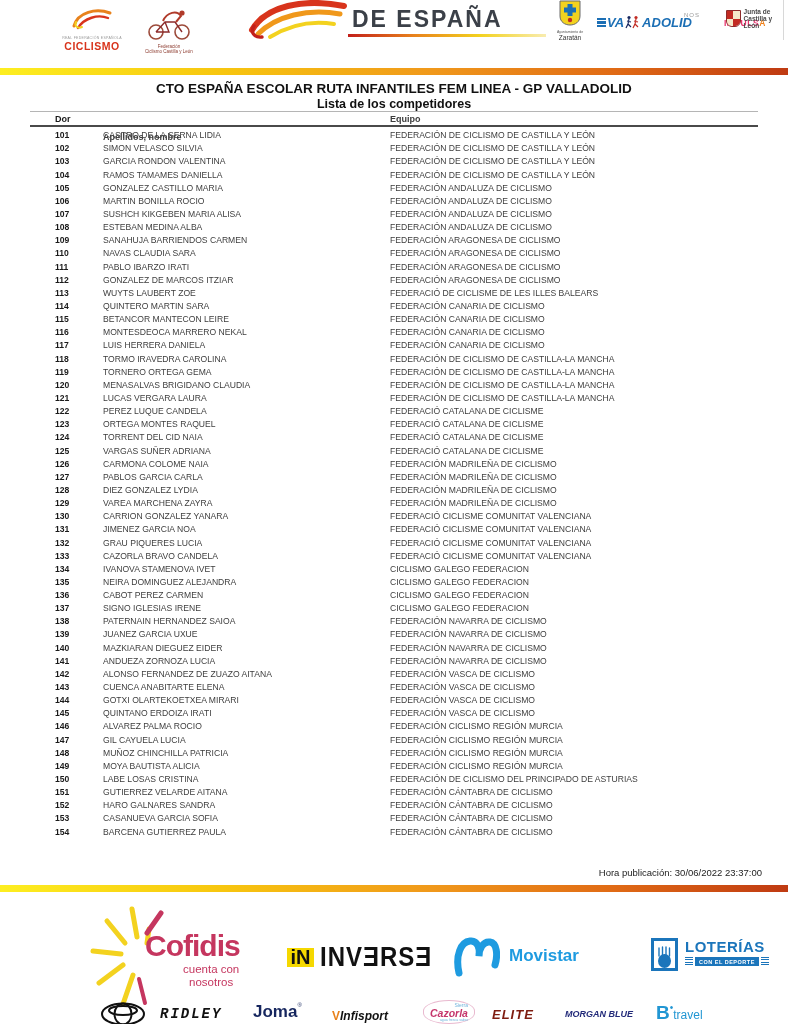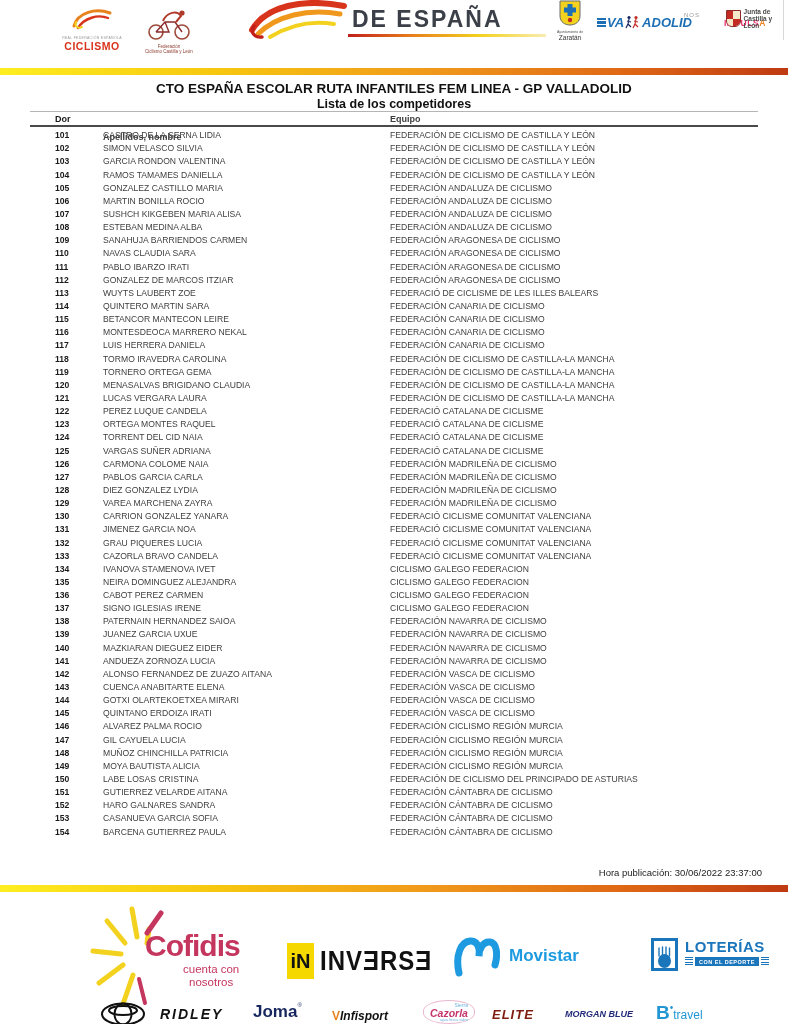--- a/index.html
+++ b/index.html
@@ -47,21 +47,21 @@
   .c-dor  { width:73px; padding-left:25px; font-weight:bold; color:#1a1a1a; }
   .c-name { width:287px; color:#3d3d3d;margin-top:36px; }
   .c-team { flex:1; color:#3d3d3d; }
   .thead .c-dor { padding-left:25px; }
 
   
   .pubtime { font-size:9.5px; color:#222; }
 
   .cofidis-text { color:#c5365f; font-weight:bold; font-size:30px; letter-spacing:-1px;}
   .cofidis-tag { color:#c5365f; font-size:11.5px; text-align:center; line-height:12.5px; }
-  .inverse-box { width:27px; height:36px; background:#f5d800; color:#111; font-weight:bold;
+  .inverse-box { width:27px; height:19px; background:#f5d800; color:#111; font-weight:bold;
                  font-size:20px; display:flex; align-items:center; justify-content:center; }
   .inverse-text { color:#111; font-weight:bold; font-size:24px; letter-spacing:1px; transform:scaleY(1.15); }
   .movistar-text { color:#1e9be0; font-weight:bold; font-size:17px; }
   .loterias-icon { width:27px; height:33px; border:3px solid #1b75bb; display:flex; align-items:flex-end; justify-content:center; }
   .loterias-text { color:#1b75bb; font-weight:bold; font-size:15px; letter-spacing:.5px; }
   .loterias-band { background:#1b75bb; color:#fff; font-weight:bold; font-size:5.5px;
                    padding:1.5px 4px; letter-spacing:.5px; display:inline-block; }
   .loterias-stripes { height:9px; width:8px;
      background:repeating-linear-gradient(to bottom,#1b75bb 0 1px,#fff 1px 2.5px); display:inline-block; }
 
@@ -558,21 +558,21 @@
       </div>
     </div>
   </div>
 
   <svg class="abs" style="left:100px; top:1002px;" width="46" height="24" viewBox="0 0 46 24">
     <ellipse cx="23" cy="12" rx="21" ry="10.5" fill="none" stroke="#111" stroke-width="2"></ellipse>
     <ellipse cx="23" cy="12" rx="8.5" ry="10.5" fill="none" stroke="#111" stroke-width="2"></ellipse>
     <ellipse cx="23" cy="8.5" rx="14" ry="4.5" fill="none" stroke="#111" stroke-width="2"></ellipse>
   </svg>
 
-  <div class="abs ridley-text" style="left:160px; top:1006px;">RIDLEY</div>
+  <div class="abs ridley-text" style="left:160px; top:1006px;font-family:Liberation Mono, monospace;">RIDLEY</div>
 
   <div class="abs" style="left:253px; top:1002px;">
     <span class="joma-text">Joma</span><span class="joma-r">®</span>
   </div>
 
   <div class="abs" style="left:332px; top:1006px;">
     <span class="infisport-wing">V</span><span class="infisport-text">Infisport</span>
   </div>
 
   <div class="abs cazorla-wrap" style="left:423px; top:1000px;">

